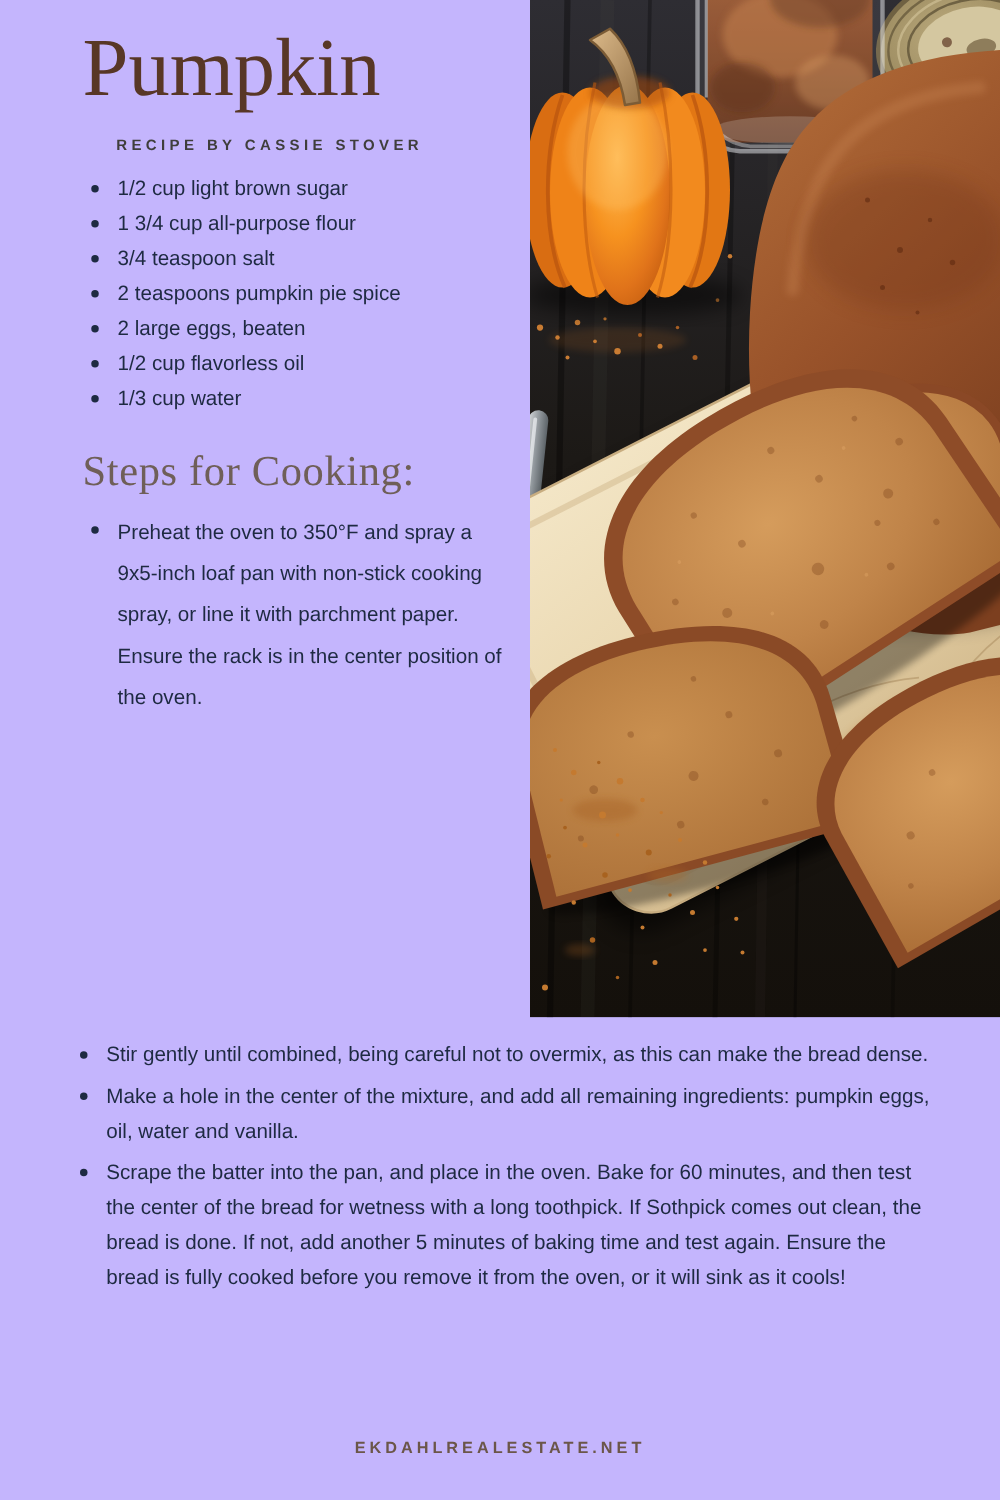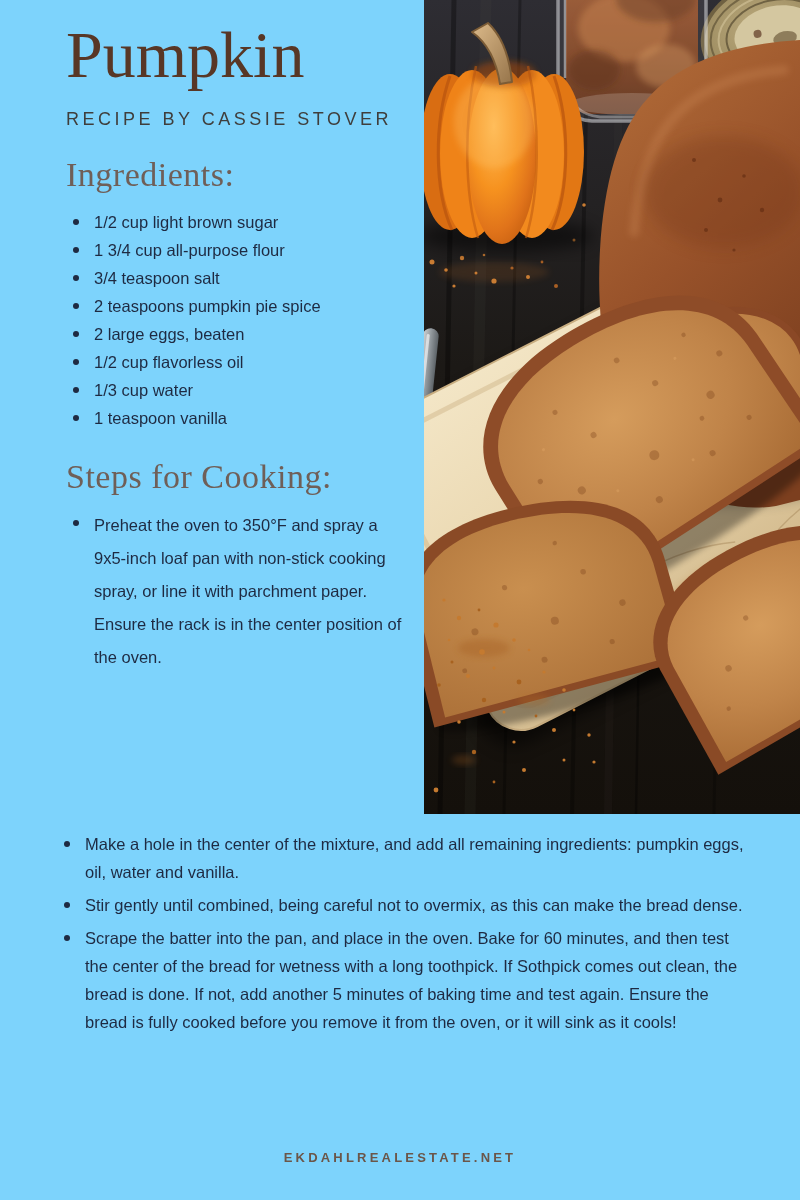--- a/index.html
+++ b/index.html
@@ -1,34 +1,34 @@
 <!DOCTYPE html>
 <html><head>
 <meta charset="utf-8">
 <style>
   html, body { margin:0; padding:0; }
   body {
     width:800px; height:1200px;
     font-family:"Liberation Sans","DejaVu Sans",sans-serif;
     background:#f5f4f0;
   }
-  .page { position:relative; width:800px; height:1200px; background:#7dd3fc; overflow:hidden; }
+  .page { position:relative; width:800px; height:1200px; background:#c4b5fd; overflow:hidden; }
 
   .left-col { position:absolute; left:66px; top:24px; width:356px; }
 
   .title {
     font-family:"Liberation Serif","DejaVu Serif",serif;
     font-size:66px; line-height:61px; font-weight:normal;
     color:#583726; margin:0; letter-spacing:0;
   }
   .title span { display:block; }
 
   .byline {
-    margin-top:24px; font-size:18px; font-weight:normal;
-    letter-spacing:3.5px; color:#3f3e3c;
+    margin-top:24px; font-size:12px; font-weight:bold;
+    letter-spacing:3.5px; color:#3f3e3c;margin-left:27px;
   }
 
   .section-heading {
     font-family:"Liberation Serif","DejaVu Serif",serif;
     font-size:34px; line-height:38px; font-weight:normal;
     color:#6f5f58; margin:26px 0 0 0; letter-spacing:0.5px;
   }
 
   ul.blist { list-style:none; margin:14px 0 0 0; padding:0; }
   ul.blist li {
@@ -62,30 +62,28 @@
 <body>
 
 <div class="page">
 
   <div class="left-col">
     <h1 class="title">
       <span>Pumpkin</span>
     </h1>
     <div class="byline">RECIPE BY CASSIE STOVER</div>
 
-    <h2 class="section-heading">Ingredients:</h2>
     <ul class="blist">
       <li><span class="dot"></span><span>1/2 cup light brown sugar</span></li>
       <li><span class="dot"></span><span>1 3/4 cup all-purpose flour</span></li>
       <li><span class="dot"></span><span>3/4 teaspoon salt</span></li>
       <li><span class="dot"></span><span>2 teaspoons pumpkin pie spice</span></li>
       <li><span class="dot"></span><span>2 large eggs, beaten</span></li>
       <li><span class="dot"></span><span>1/2 cup flavorless oil</span></li>
       <li><span class="dot"></span><span>1/3 cup water</span></li>
-      <li><span class="dot"></span><span>1 teaspoon vanilla</span></li>
     </ul>
 
     <h2 class="section-heading">Steps for Cooking:</h2>
     <ul class="blist steps-col">
       <li><span class="dot"></span><span>Preheat the oven to 350°F and spray a 9x5-inch loaf pan with non-stick cooking spray, or line it with parchment paper. Ensure the rack is in the center position of the oven.</span></li>
     </ul>
   </div>
 
   <div class="photo">
     <svg width="376" height="814" viewBox="0 0 376 814" xmlns="http://www.w3.org/2000/svg">
@@ -372,21 +370,21 @@
           <circle cx="100" cy="770" r="2"></circle>
           <circle cx="70" cy="782" r="1.4" fill="#a8621f"></circle>
         <circle cx="170" cy="762" r="1.6"></circle>
           <circle cx="12" cy="790" r="2.4"></circle>
       </g>
     </svg>
   </div>
 
   <div class="bottom-steps">
     <ul class="blist">
+      <li><span class="dot"></span><span>Stir gently until combined, being careful not to overmix, as this can make the bread dense.</span></li>
       <li><span class="dot"></span><span>Make a hole in the center of the mixture, and add all remaining ingredients: pumpkin eggs, oil, water and vanilla.</span></li>
-      <li><span class="dot"></span><span>Stir gently until combined, being careful not to overmix, as this can make the bread dense.</span></li>
       <li><span class="dot"></span><span>Scrape the batter into the pan, and place in the oven. Bake for 60 minutes, and then test the center of the bread for wetness with a long toothpick. If Sothpick comes out clean, the bread is done. If not, add another 5 minutes of baking time and test again. Ensure the bread is fully cooked before you remove it from the oven, or it will sink as it cools!</span></li>
     </ul>
   </div>
 
   <div class="footer">EKDAHLREALESTATE.NET</div>
 
 </div>
 
 </body></html>

